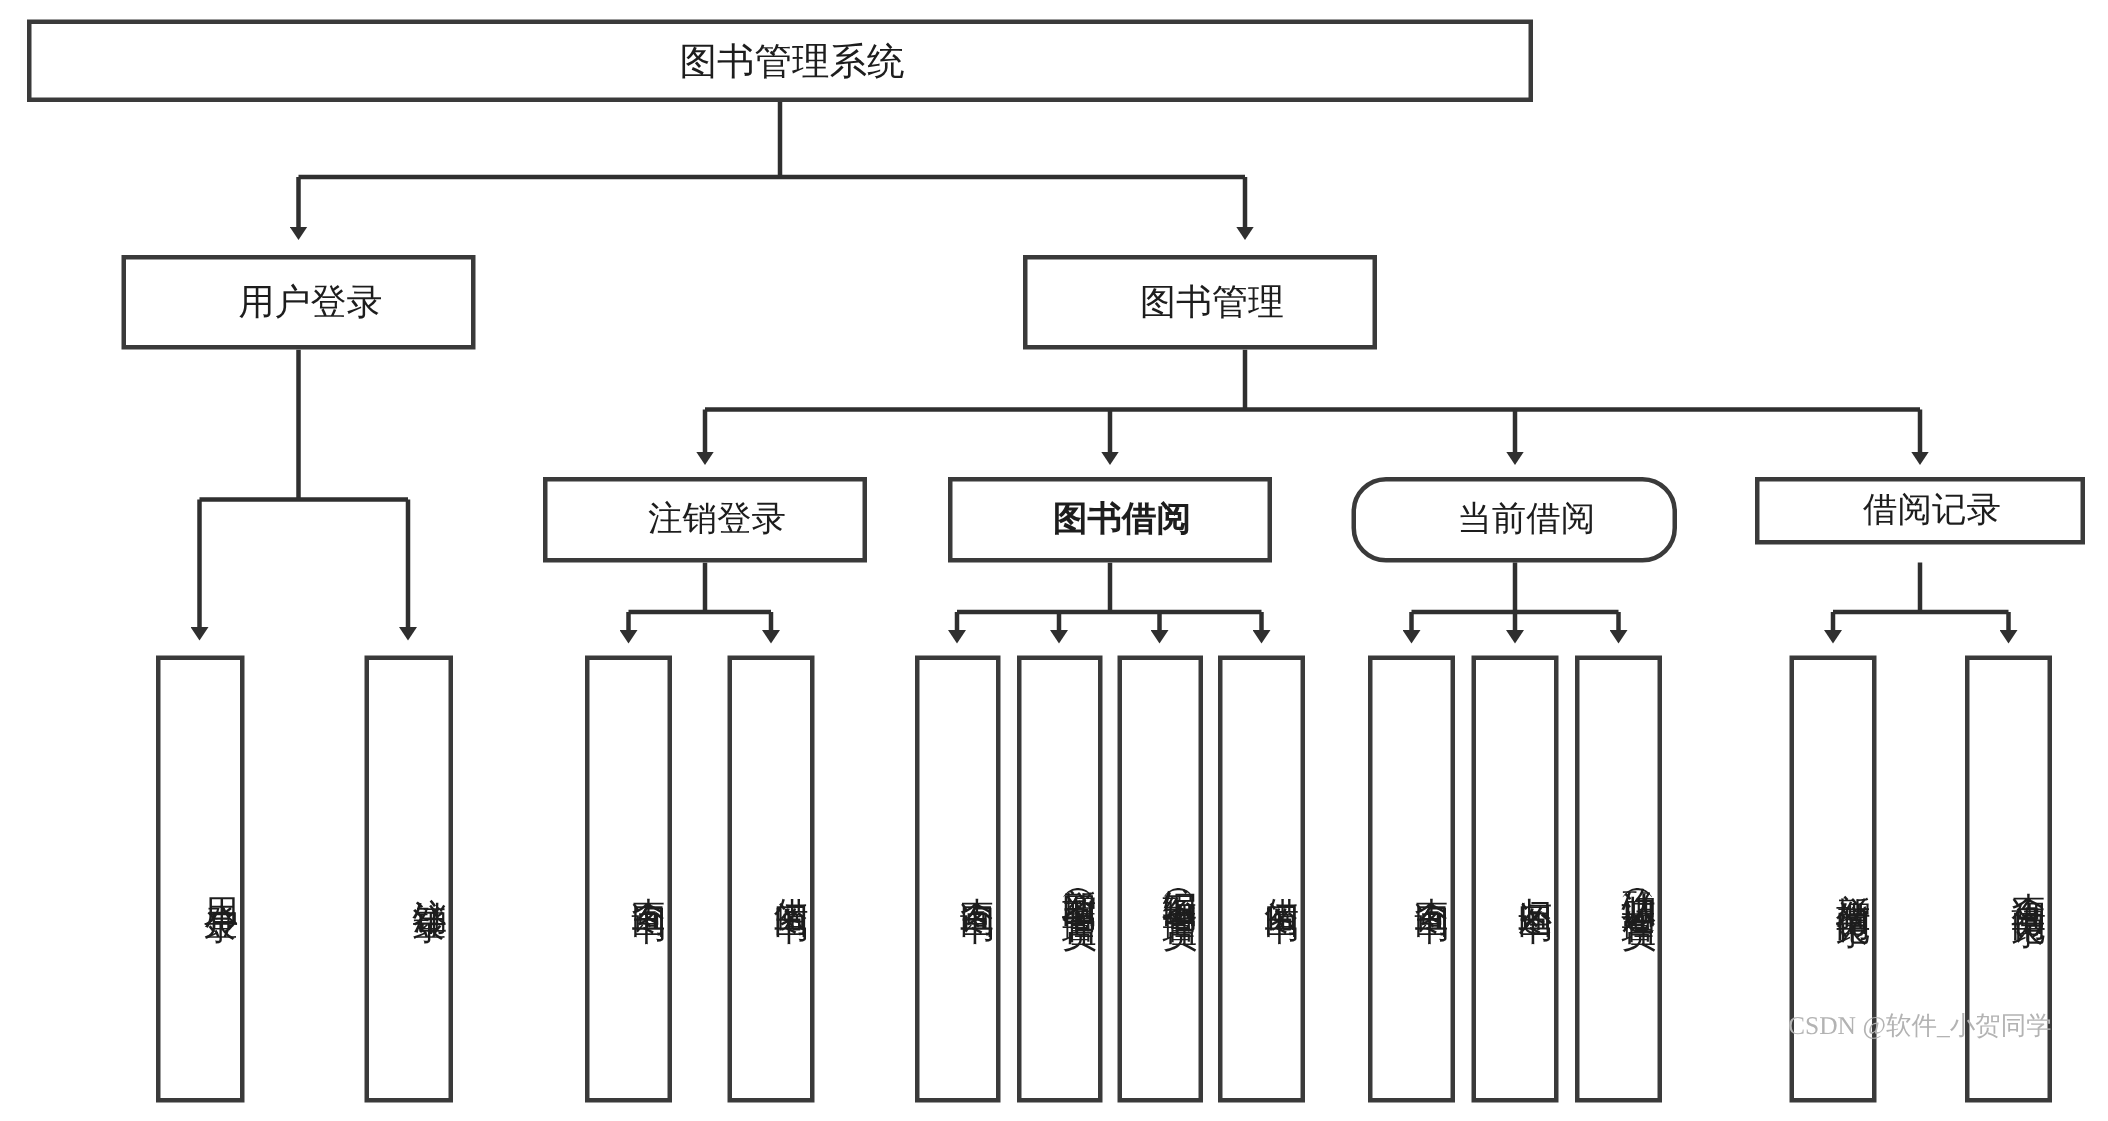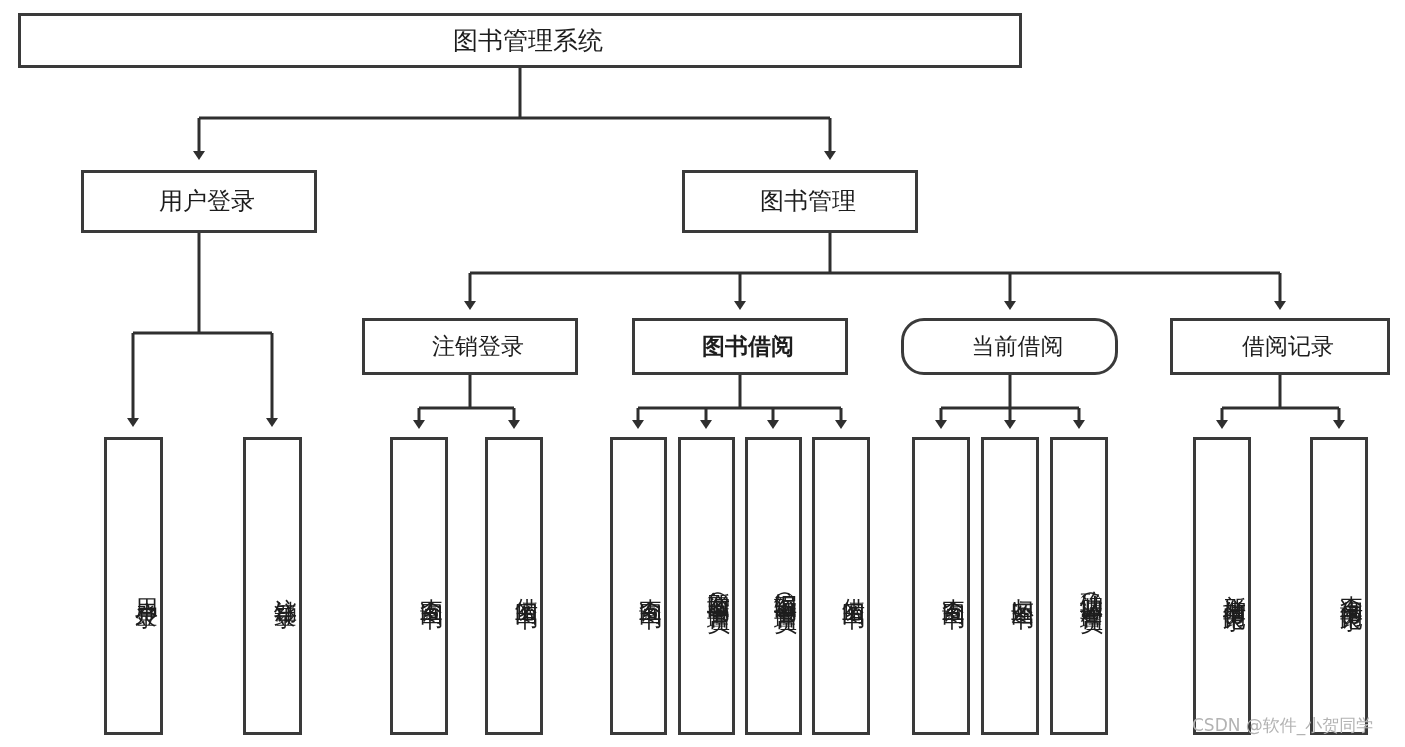--- a/index.html
+++ b/index.html
@@ -127,21 +127,21 @@
   <div class="node lvl2" style="left:81px;top:170px;width:236px;height:63px;">用户登录</div>
 
   <div class="node lvl2" style="left:682px;top:170px;width:236px;height:63px;">图书管理</div>
 
   <div class="node lvl3" style="left:362px;top:318px;width:216px;height:57px;">注销登录</div>
 
   <div class="node lvl3" style="left:632px;top:318px;width:216px;height:57px;font-weight:bold;">图书借阅</div>
 
   <div class="node lvl3" style="left:901px;top:318px;width:217px;height:57px;border-radius:23px;">当前借阅</div>
 
-  <div class="node lvl3" style="left:1170px;top:318px;width:220px;height:57px;">借阅记录</div>
+  <div class="node lvl3" style="left:1170px;top:318px;width:220px;height:45px;">借阅记录</div>
 
   <div class="node leaf" style="left:104px;top:437px;width:59px;height:298px;">
     <span>用户登录</span>
   </div>
 
   <div class="node leaf" style="left:243px;top:437px;width:59px;height:298px;">
     <span>注销登录</span>
   </div>
 
   <div class="node leaf" style="left:390px;top:437px;width:58px;height:298px;">
@@ -181,15 +181,15 @@
   </div>
 
   <div class="node leaf" style="left:1193px;top:437px;width:58px;height:298px;">
     <span>新增借阅记录</span>
   </div>
 
   <div class="node leaf" style="left:1310px;top:437px;width:58px;height:298px;">
     <span>查询借阅记录</span>
   </div>
 
-  <div class="watermark" style="left:1192px;top:714px;">CSDN @软件_小贺同学</div>
+  <div class="watermark" style="left:1192px;top:672px;font-family:Liberation Serif, serif;">CSDN @软件_小贺同学</div>
 
 </div>
 
 </body></html>

